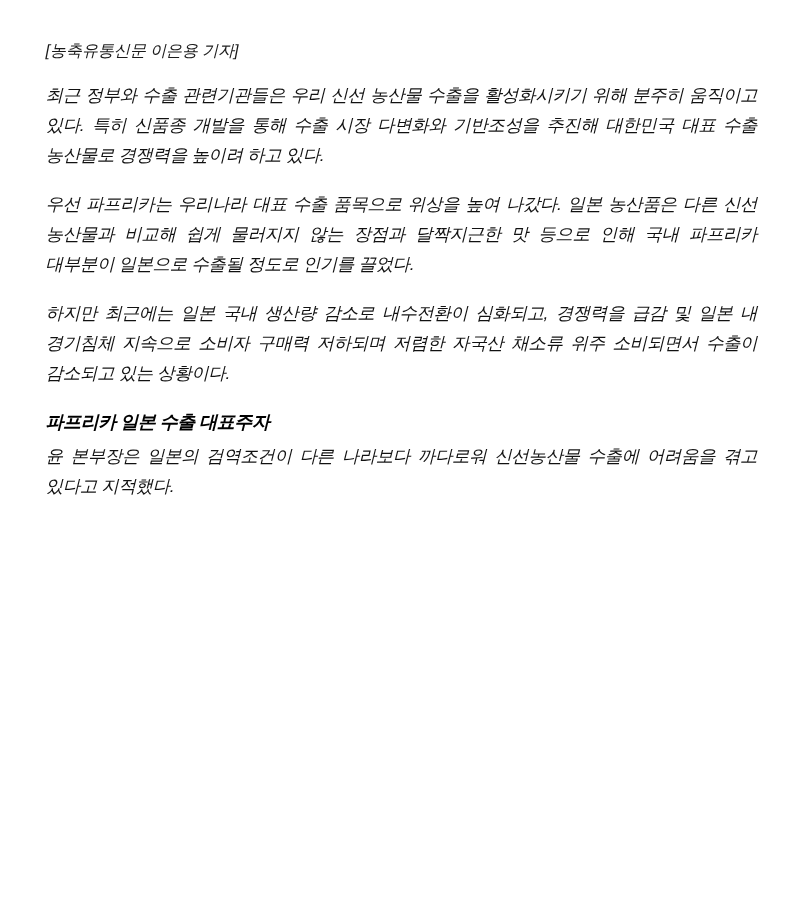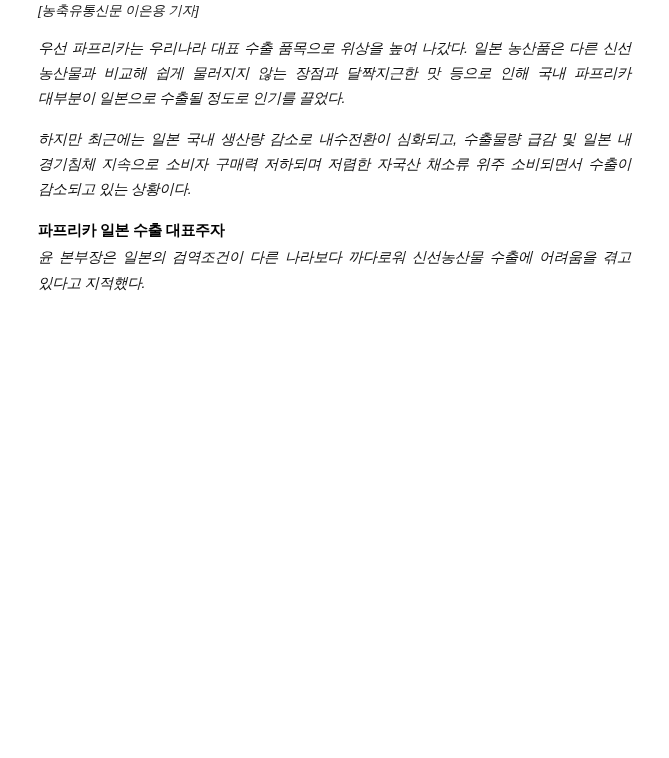--- a/index.html
+++ b/index.html
@@ -11,21 +11,21 @@
     width: 669px;
     height: 758px;
     font-family: "Liberation Sans", "DejaVu Sans", sans-serif;
     color: #1a1a1a;
     overflow: hidden;
   }
   .page {
     box-sizing: border-box;
     width: 669px;
     height: 758px;
-    padding: 0 38px 0 38px;
+    padding: 32px 38px 0 38px;
   }
   .byline {
     font-style: italic;
     font-size: 13.5px;
     line-height: 1.6;
     color: #1a1a1a;
     margin: 0 0 14px 0;
     letter-spacing: -0.2px;
   }
   .para {
@@ -39,35 +39,37 @@
     letter-spacing: -0.35px;
     word-break: keep-all;
   }
   .subhead {
     font-weight: bold;
     font-size: 15px;
     line-height: 1.55;
     color: #000000;
     margin: 0 0 4px 0;
     letter-spacing: -0.4px;
+    font-style: italic;
   }
   .subhead.last {
     margin-bottom: 20px;
   }
   .spacer-block {
     margin-top: 2px;
   }
 </style>
 </head>
 <body>
 
 <div class="page">
 
   <p class="byline">[농축유통신문 이은용 기자]</p>
 
+  <p class="para">최근 정부와 수출 관련기관들은 우리 신선 농산물 수출을 활성화시키기 위해 분주히 움직이고 있다. 특히 신품종 개발을 통해 수출 시장 다변화와 기반조성을 추진해 대한민국 대표 수출 농산물로 경쟁력을 높이려 하고 있다.</p>
   <p class="para">우선 파프리카는 우리나라 대표 수출 품목으로 위상을 높여 나갔다. 일본 농산품은 다른 신선 농산물과 비교해 쉽게 물러지지 않는 장점과 달짝지근한 맛 등으로 인해 국내 파프리카 대부분이 일본으로 수출될 정도로 인기를 끌었다.</p>
-  <p class="para">하지만 최근에는 일본 국내 생산량 감소로 내수전환이 심화되고, 수출물량 급감 및 일본 내 경기침체 지속으로 소비자 구매력 저하되며 저렴한 자국산 채소류 위주 소비되면서 수출이 감소되고 있는 상황이다.</p>
+  <p class="para">하지만 최근에는 일본 국내 생산량 감소로 내수전환이 심화되고, 경쟁력을 급감 및 일본 내 경기침체 지속으로 소비자 구매력 저하되며 저렴한 자국산 채소류 위주 소비되면서 수출이 감소되고 있는 상황이다.</p>
 
   <p class="subhead spacer-block">파프리카 일본 수출 대표주자</p>
 
   <p class="para">윤 본부장은 일본의 검역조건이 다른 나라보다 까다로워 신선농산물 수출에 어려움을 겪고 있다고 지적했다.</p>
 
 </div>
 
 </body></html>

